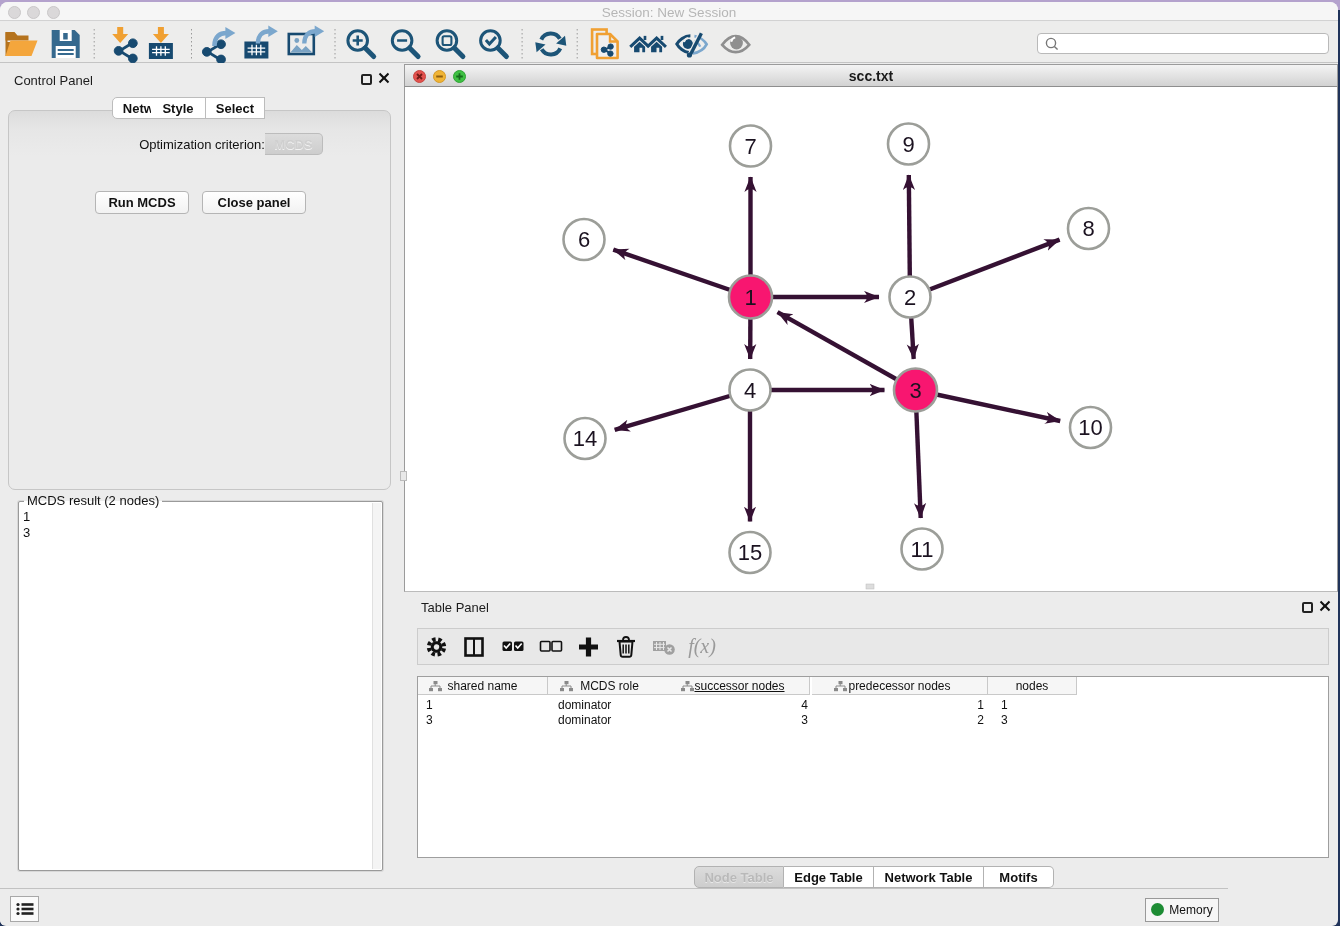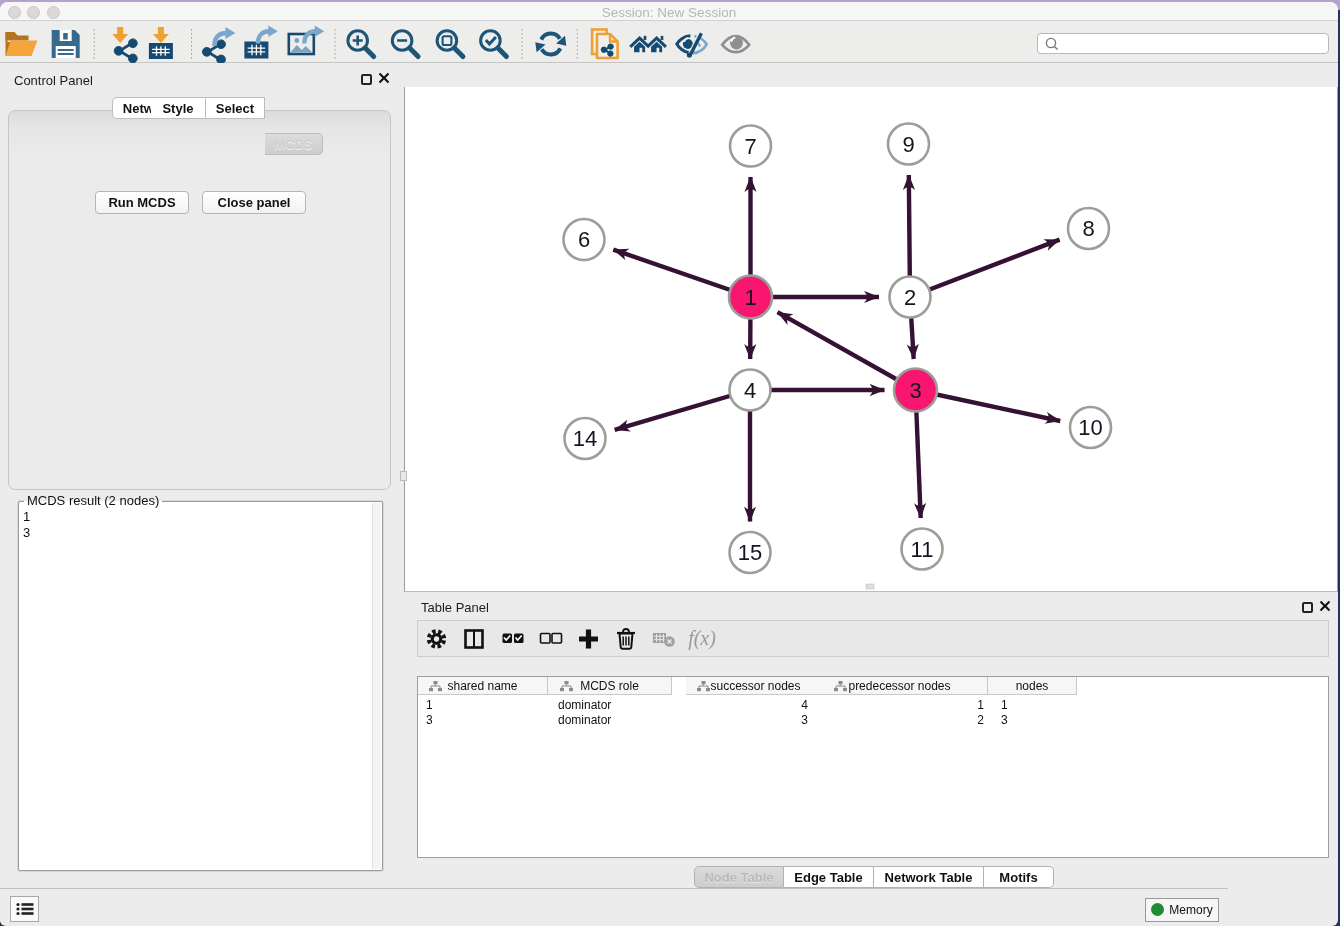--- a/index.html
+++ b/index.html
@@ -56,21 +56,21 @@
 #nw { position:absolute; left:404px; top:61px; width:934px; height:530px; }
 #nw-titlebar { position:absolute; left:0; top:1px; width:100%; height:23px;
   background:linear-gradient(180deg,#f4f4f4,#d2d2d2); border:1px solid #9b9b9b; border-bottom:1px solid #8e8e8e; }
 #nw-title { position:absolute; top:3px; width:100%; text-align:center; font-size:14px; font-weight:bold; color:#1a1a1a; }
 .mac { position:absolute; top:5px; width:13px; height:13px; border-radius:50%; }
 #nw-content { position:absolute; left:0; top:24px; width:934px; height:505px; background:#fff;
   border-left:1px solid #9b9b9b; border-right:1px solid #9b9b9b; border-bottom:1px solid #bbb; }
 
 #tp { position:absolute; left:404px; top:590px; width:934px; height:296px; background:#ececec; }
 #tp-title { position:absolute; left:17px; top:8px; font-size:13px; color:#1c1c1c; }
-#tp-toolbar { position:absolute; left:13px; top:28px; width:912px; height:37px; background:#e8e8e8;
+#tp-toolbar { position:absolute; left:13px; top:36px; width:912px; height:37px; background:#e8e8e8;
   border:1px solid #cccccc; }
 #tp-table { position:absolute; left:13px; top:84px; width:912px; height:182px; background:#fff;
   border:1px solid #9e9e9e; }
 .th { position:absolute; top:0; height:18px; background:#f6f6f6; border-right:1px solid #c9c9c9;
   border-bottom:1px solid #c9c9c9; font-size:12px; color:#111; text-align:center; line-height:18px; }
 .td { position:absolute; font-size:12px; color:#111; height:15px; line-height:15px; }
 
 .btab { position:absolute; top:274px; height:22px; background:#fff; border:1px solid #b2b2b2;
   font-size:13px; font-weight:bold; color:#111; text-align:center; line-height:21px; }
 
@@ -268,31 +268,50 @@
     <div class="close-x" style="left:378px; top:9px;"><svg width="12" height="12" viewBox="0 0 12 12">
           <path d="M2.2,0.8 L6,4.4 L9.8,0.8 L11.2,2.2 L7.6,6 L11.2,9.8 L9.8,11.2 L6,7.6 L2.2,11.2 L0.8,9.8 L4.4,6 L0.8,2.2 z" fill="#111"></path>
         </svg></div>
     <div id="cp-panel"></div>
     <div id="cp-tabs">
       <div class="cptab" id="tab-network">Network</div>
       <div class="cptab" id="tab-style">Style</div>
       <div class="cptab" id="tab-select">Select</div>
       <div class="cptab" id="tab-mcds">MCDS</div>
     </div>
+    <div id="opt-label">Optimization criterion:</div>
     <div class="btn" id="btn-run">Run MCDS</div>
     <div class="btn" id="btn-close">Close panel</div>
     <div id="fieldset">
       <div id="fs-white">
         <div id="fs-text">1<br>3</div>
         <div id="fs-scroll"></div>
       </div>
       <div id="fieldset-legend">MCDS result (2 nodes)</div>
     </div>
   </div>
   <div id="nw">
+    <div id="nw-titlebar">
+      <div class="mac" style="left:8px; background:#e3524e; border:1px solid #c64540;">
+          <svg width="11" height="11" style="position:absolute;left:0;top:0;">
+            <path d="M3,3 l5,5 M8,3 l-5,5" stroke="#711b17" stroke-width="1.8"></path>
+          </svg>
+        </div>
+      <div class="mac" style="left:28px; background:#f0b435; border:1px solid #d49a27;">
+          <svg width="11" height="11" style="position:absolute;left:0;top:0;">
+            <path d="M2.2,5.5 h6.6" stroke="#8e5f10" stroke-width="1.8"></path>
+          </svg>
+        </div>
+      <div class="mac" style="left:48px; background:#3fc043; border:1px solid #2fa335;">
+          <svg width="11" height="11" style="position:absolute;left:0;top:0;">
+            <path d="M2.2,5.5 h6.6 M5.5,2.2 v6.6" stroke="#156b1c" stroke-width="1.8"></path>
+          </svg>
+        </div>
+      <div id="nw-title">scc.txt</div>
+    </div>
     <div id="nw-content">
       <svg id="graph" width="932" height="503" viewBox="0 0 932 503">
         <defs>
           <marker id="ah" markerWidth="17" markerHeight="14" refX="15" refY="6.5" orient="auto" markerUnits="userSpaceOnUse">
             <path d="M0,0.4 Q6,6.5 0,12.6 L15.5,6.5 Z" fill="#351133"></path>
           </marker>
         </defs>
         <g stroke="#351133" stroke-width="4.4" marker-end="url(#ah)">
           <line x1="345.5" y1="210" x2="345.5" y2="90"></line>
           <line x1="345.5" y1="210" x2="208.3" y2="162.6"></line>
@@ -408,21 +427,21 @@
             </g>
           </svg>shared name</div>
         <div class="th" style="left:130px; width:124px;"><svg width="13" height="11" viewBox="0 0 13 11" style="position:absolute;left:12px;top:4px;">
             <g fill="#8a8a8a">
               <rect x="4.5" y="0" width="4" height="3.2"></rect>
               <rect x="0" y="7" width="4" height="3.2"></rect>
               <rect x="9" y="7" width="4" height="3.2"></rect>
               <path d="M6.2,3 v2 M2,7 v-2 h9 v2" stroke="#8a8a8a" stroke-width="1" fill="none"></path>
             </g>
           </svg>MCDS role</div>
-        <div class="th" style="left:268px; width:140px;"><svg width="13" height="11" viewBox="0 0 13 11" style="position:absolute;left:11px;top:4px;">
+        <div class="th" style="left:252px; width:140px;text-decoration:underline;"><svg width="13" height="11" viewBox="0 0 13 11" style="position:absolute;left:11px;top:4px;">
             <g fill="#8a8a8a">
               <rect x="4.5" y="0" width="4" height="3.2"></rect>
               <rect x="0" y="7" width="4" height="3.2"></rect>
               <rect x="9" y="7" width="4" height="3.2"></rect>
               <path d="M6.2,3 v2 M2,7 v-2 h9 v2" stroke="#8a8a8a" stroke-width="1" fill="none"></path>
             </g>
           </svg>successor nodes</div>
         <div class="th" style="left:394px; width:176px;"><svg width="13" height="11" viewBox="0 0 13 11" style="position:absolute;left:22px;top:4px;">
             <g fill="#8a8a8a">
               <rect x="4.5" y="0" width="4" height="3.2"></rect>

